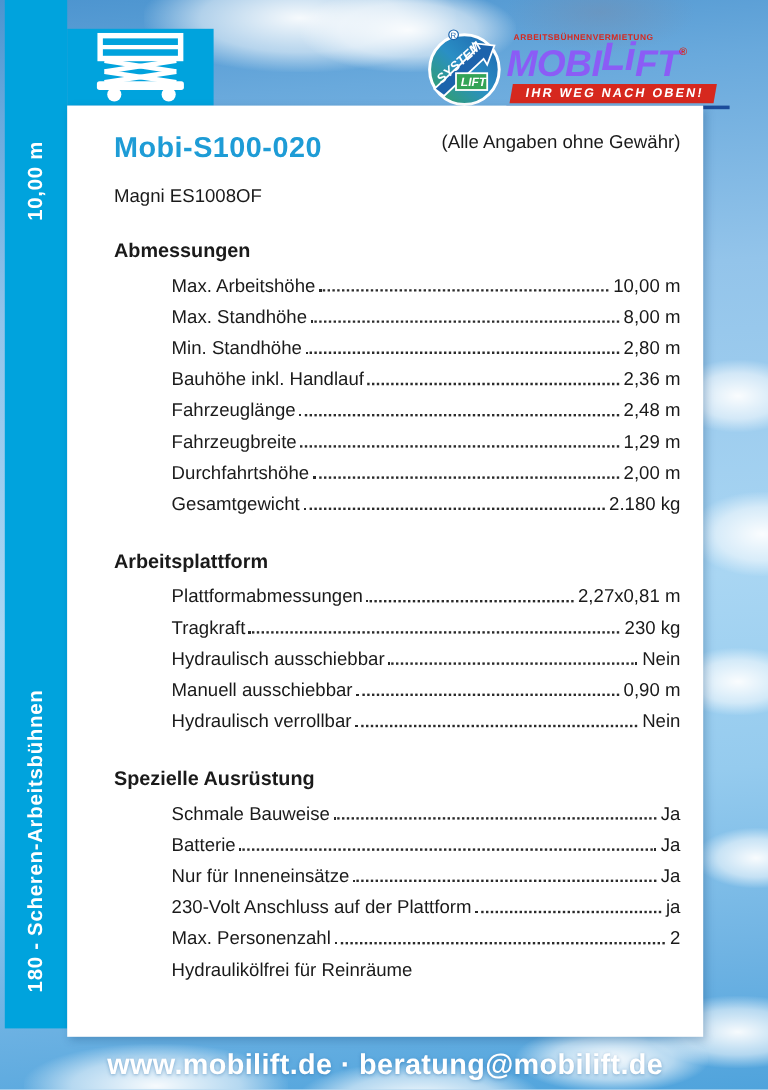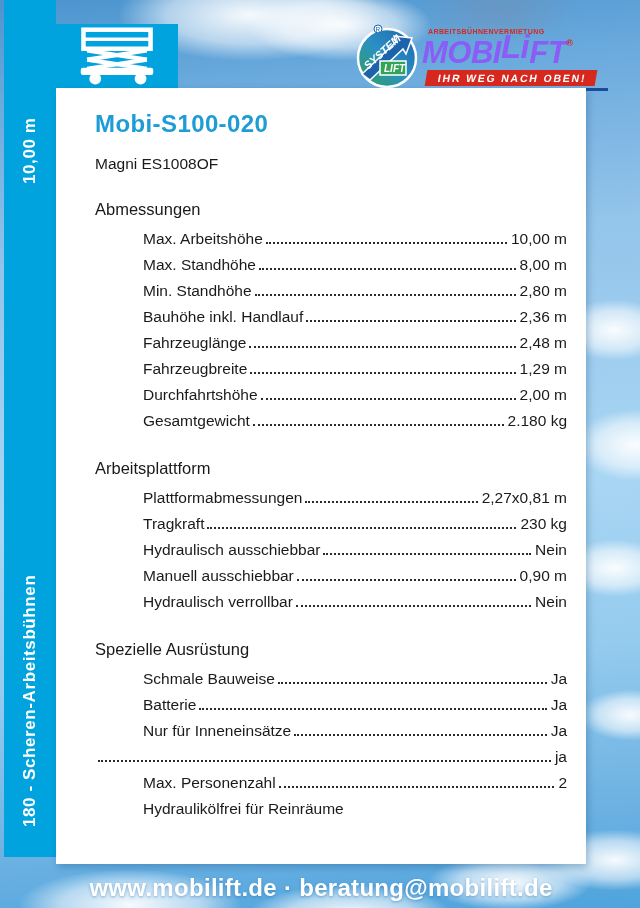--- a/index.html
+++ b/index.html
@@ -22,21 +22,21 @@
   .icon-box{position:absolute;left:56px;top:24px;width:122px;height:64px;background:#00a3dd;
     display:flex;align-items:center;justify-content:center;}
   
   .card{position:absolute;left:56px;top:88px;width:530px;height:776px;background:#ffffff;
     box-shadow:2px 3px 7px rgba(10,60,110,.28);
     padding:22px 19px 0 39px;box-sizing:border-box;color:#1a1a1a;}
   .title-row{display:flex;justify-content:space-between;align-items:flex-start;}
   .doc-title{color:#1e9cd6;font-size:24px;font-weight:bold;letter-spacing:.4px;}
   .disclaimer{font-size:15.5px;color:#1a1a1a;}
   .model{font-size:15.5px;margin-top:17px;}
-  .section-heading{font-size:16.5px;font-weight:normal;margin:27px 0 7px 0;}
+  .section-heading{font-size:16.5px;font-weight:bold;margin:27px 0 7px 0;}
   .sec-platform .section-heading{margin-top:25px;}
   .sec-special .section-heading{margin-top:25px;}
   .spec-row{display:flex;align-items:baseline;font-size:15.5px;line-height:26px;height:26px;}
   .spec-label{white-space:nowrap;margin-left:48px;}
   .leader{flex:1;border-bottom:2px dotted #2a2a2a;margin:0 4px 5px 3px;min-width:12px;}
   .spec-value{white-space:nowrap;}
   
   .logo{position:absolute;left:354px;top:22px;width:256px;height:68px;display:flex;}
   .badge{width:66px;height:66px;flex:0 0 66px;margin-top:2px;}
   .logo-text{margin-left:-4px;display:flex;flex-direction:column;align-items:flex-start;}
@@ -113,20 +113,21 @@
       <span class="brand-reg">®</span>
     </div>
     <div class="banner">IHR WEG NACH OBEN!</div>
     <div class="blue-rule"></div>
   </div>
 </div>
 
 <div class="card">
   <div class="title-row">
     <span class="doc-title">Mobi-S100-020</span>
+    <span class="disclaimer">(Alle Angaben ohne Gewähr)</span>
   </div>
   <div class="model">Magni ES1008OF</div>
 
   <div class="section sec-dimensions">
     <div class="section-heading">Abmessungen</div>
     <div class="spec-row">
         <span class="spec-label">Max. Arbeitshöhe</span>
         <span class="leader"></span>
         <span class="spec-value">10,00 m</span>
       </div>
@@ -207,20 +208,21 @@
         <span class="spec-label">Batterie</span>
         <span class="leader"></span>
         <span class="spec-value">Ja</span>
       </div>
     <div class="spec-row">
         <span class="spec-label">Nur für Inneneinsätze</span>
         <span class="leader"></span>
         <span class="spec-value">Ja</span>
       </div>
     <div class="spec-row">
+        <span class="spec-label">230-Volt Anschluss auf der Plattform</span>
         <span class="leader"></span>
         <span class="spec-value">ja</span>
       </div>
     <div class="spec-row">
         <span class="spec-label">Max. Personenzahl</span>
         <span class="leader"></span>
         <span class="spec-value">2</span>
       </div>
     <div class="spec-row row-plain">
         <span class="spec-label">Hydraulikölfrei für Reinräume</span>

